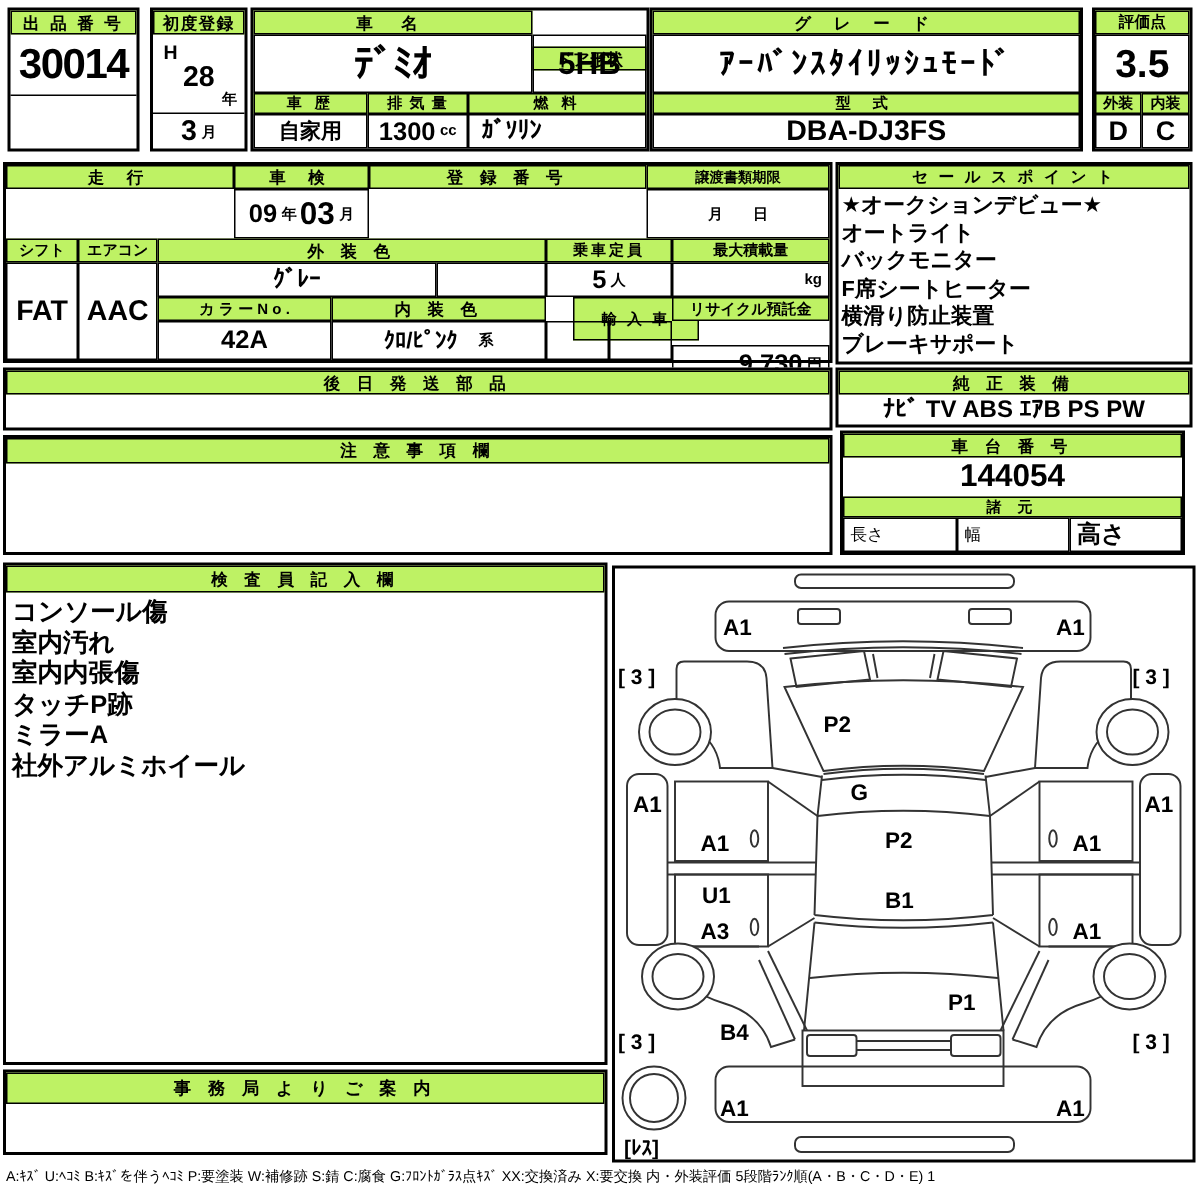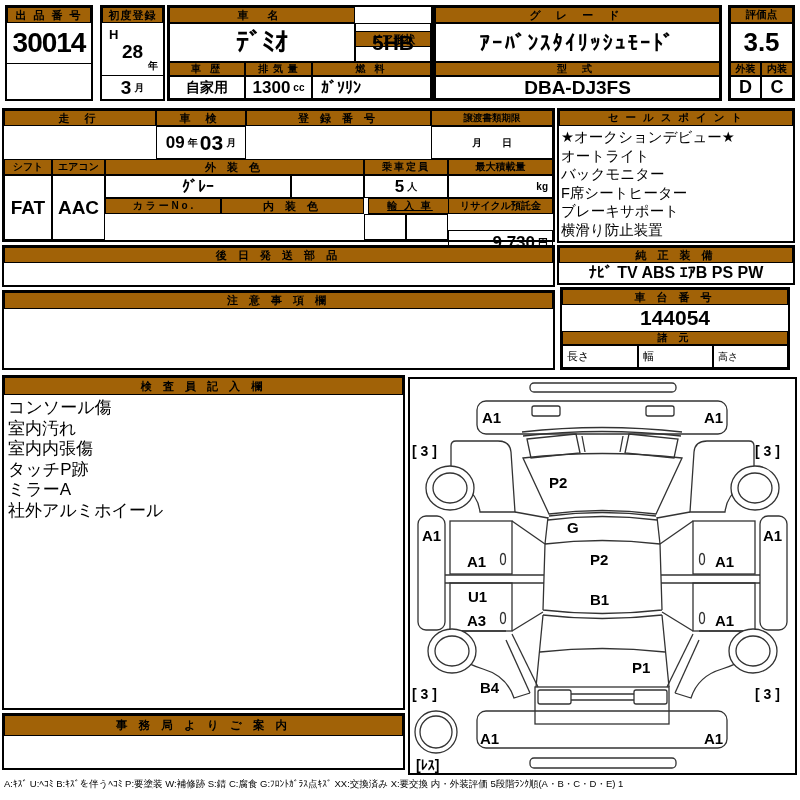--- a/index.html
+++ b/index.html
@@ -2,27 +2,27 @@
 <html><head>
 <meta charset="utf-8">
 <style>
   html,body{margin:0;padding:0;}
   body{width:800px;height:800px;position:relative;background:#fff;
        font-family:"Liberation Sans","DejaVu Sans",sans-serif;color:#000;}
   .box{position:absolute;border:2px solid #000;background:#fff;box-sizing:border-box;}
   .cell{position:absolute;border:1px solid #000;box-sizing:border-box;
         display:flex;align-items:center;justify-content:center;overflow:hidden;white-space:nowrap;}
   .nb{border:none;}
-  .hdr{background:#a16207;font-size:11px;font-weight:bold;}
+  .hdr{background:#bef264;font-size:11px;font-weight:bold;}
   .val{font-weight:bold;}
   .unit{font-size:10px;font-weight:bold;margin-left:3px;}
   .right{justify-content:flex-end;padding-right:4px;}
   .left{justify-content:flex-start;padding-left:4px;}
   .list{position:absolute;box-sizing:border-box;}
-  .list div{font-weight:normal;}
+  .list div{font-weight:bold;}
   svg text{font-family:"Liberation Sans","DejaVu Sans",sans-serif;}
   #legend{position:absolute;left:4px;top:778px;width:794px;font-size:9.5px;letter-spacing:0px;}
 </style>
 </head>
 <body>
 
 <div class="box" style="left:5px;top:5px;width:88px;height:96px;">
   <div class="cell hdr" style="left:0;top:0;width:84px;height:16px;letter-spacing:2px;">出 品 番 号</div>
   <div class="cell nb val" style="left:0;top:16px;width:84px;height:40px;font-size:28px;letter-spacing:-1px;">30014</div>
   <div class="cell nb" style="left:0;top:56px;width:84px;height:36px;border-top:1px solid #000;"></div>
@@ -100,23 +100,28 @@
   <div class="cell val" style="left:360px;top:65px;width:84px;height:23px;">
     <span style="font-size:17px;">5</span>
     <span class="unit">人</span>
   </div>
   <div class="cell right" style="left:444px;top:65px;width:105px;height:23px;">
     <span class="unit">kg</span>
   </div>
 
   <div class="cell hdr" style="left:101px;top:88px;width:116px;height:16px;font-size:10px;">カ ラ ー N o .</div>
   <div class="cell hdr" style="left:217px;top:88px;width:143px;height:16px;letter-spacing:4px;">内 装 色</div>
-  <div class="cell hdr" style="left:364px;top:88px;width:84px;height:16px;font-size:10px;letter-spacing:2px;text-decoration:underline;">輸 入 車</div>
+  <div class="cell hdr" style="left:378px;top:88px;width:84px;height:29px;font-size:10px;letter-spacing:2px;">輸 入 車</div>
   <div class="cell hdr" style="left:444px;top:88px;width:105px;height:16px;font-size:10px;">リサイクル預託金</div>
 
+  <div class="cell val" style="left:101px;top:104px;width:116px;height:26px;font-size:17px;">42A</div>
+  <div class="cell val" style="left:217px;top:104px;width:143px;height:26px;">
+    <span style="font-size:15px;">ｸﾛ/ﾋﾟﾝｸ</span>
+    <span style="font-size:10px;margin-left:14px;">系</span>
+  </div>
   <div class="cell" style="left:360px;top:104px;width:42px;height:26px;"></div>
   <div class="cell" style="left:402px;top:104px;width:42px;height:26px;"></div>
   <div class="cell val right" style="left:444px;top:104px;width:105px;height:26px;margin-top:16px;">
     <span style="font-size:17px;">9,730</span>
     <span class="unit">円</span>
   </div>
 </div>
 
 <div class="box" style="left:2px;top:245px;width:553px;height:42px;">
   <div class="cell hdr" style="left:0;top:0;width:549px;height:16px;letter-spacing:4px;">後 日 発 送 部 品</div>
@@ -125,37 +130,37 @@
   <div class="cell hdr" style="left:0;top:0;width:549px;height:17px;letter-spacing:4px;">注 意 事 項 欄</div>
 </div>
 
 <div class="box" style="left:557px;top:108px;width:238px;height:135px;">
   <div class="cell hdr" style="left:0;top:0;width:234px;height:16px;font-size:10.5px;letter-spacing:2px;">セ ー ル ス ポ イ ン ト</div>
   <div class="list" style="left:2px;top:18px;width:230px;font-size:14.5px;line-height:18.6px;">
     <div>★オークションデビュー★</div>
     <div>オートライト</div>
     <div>バックモニター</div>
     <div>F席シートヒーター</div>
+    <div>横滑り防止装置</div>
     <div>ブレーキサポート</div>
-    <div>横滑り防止装置</div>
   </div>
 </div>
 
 <div class="box" style="left:557px;top:245px;width:238px;height:40px;">
   <div class="cell hdr" style="left:0;top:0;width:234px;height:16px;letter-spacing:4px;">純 正 装 備</div>
   <div class="cell nb val" style="left:0;top:16px;width:234px;height:20px;font-size:16px;">ﾅﾋﾞ TV ABS ｴｱB PS PW</div>
 </div>
 
 <div class="box" style="left:560px;top:287px;width:230px;height:83px;">
   <div class="cell hdr" style="left:0;top:0;width:226px;height:16px;letter-spacing:4px;">車 台 番 号</div>
   <div class="cell nb val" style="left:0;top:16px;width:226px;height:26px;font-size:21px;">144054</div>
   <div class="cell hdr" style="left:0;top:42px;width:226px;height:14px;font-size:10px;letter-spacing:4px;">諸 元</div>
   <div class="cell left" style="left:0;top:56px;width:76px;height:23px;font-size:11px;">長さ</div>
   <div class="cell left" style="left:76px;top:56px;width:75px;height:23px;font-size:11px;">幅</div>
-  <div class="cell left" style="left:151px;top:56px;width:75px;height:23px;font-size:10px;">高さ</div>
+  <div class="cell left" style="left:151px;top:56px;width:75px;height:23px;font-size:16px;font-weight:bold;">高さ</div>
 </div>
 
 <div class="box" style="left:2px;top:375px;width:403px;height:335px;">
   <div class="cell hdr" style="left:0;top:0;width:399px;height:18px;letter-spacing:4px;">検 査 員 記 入 欄</div>
   <div class="list" style="left:4px;top:21px;width:390px;font-size:17px;line-height:20.5px;">
     <div>コンソール傷</div>
     <div>室内汚れ</div>
     <div>室内内張傷</div>
     <div>タッチP跡</div>
     <div>ミラーA</div>

